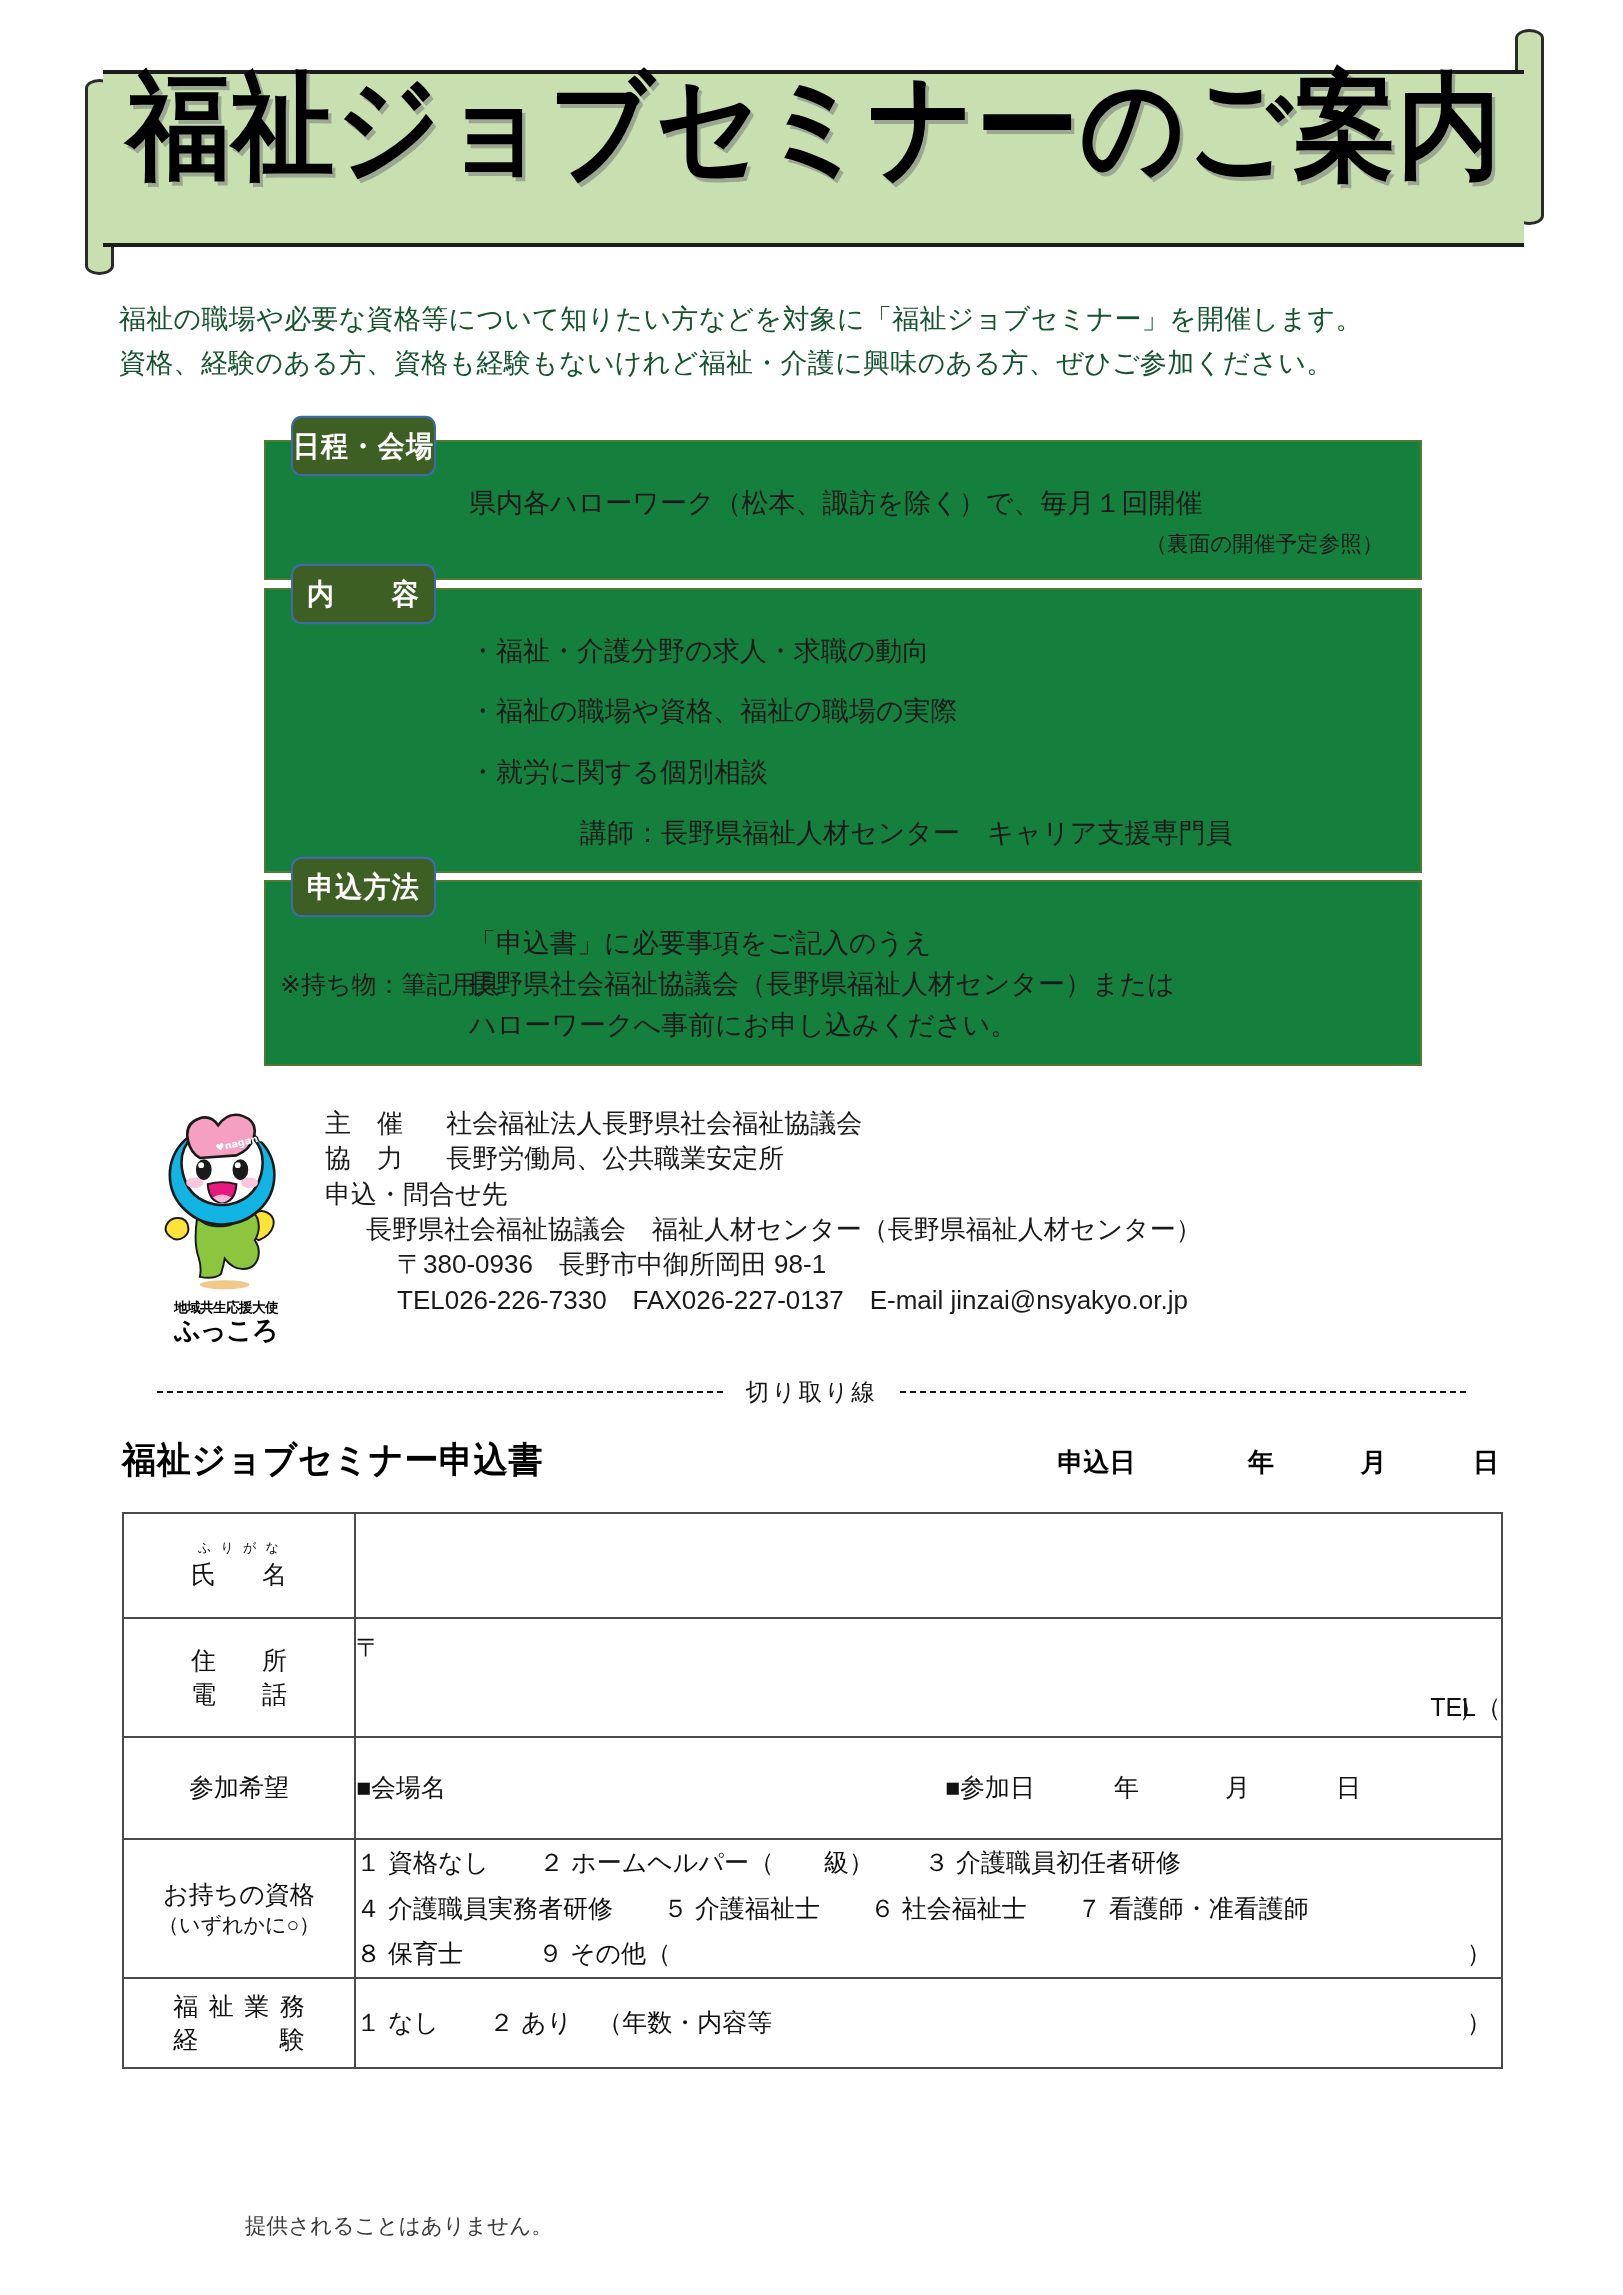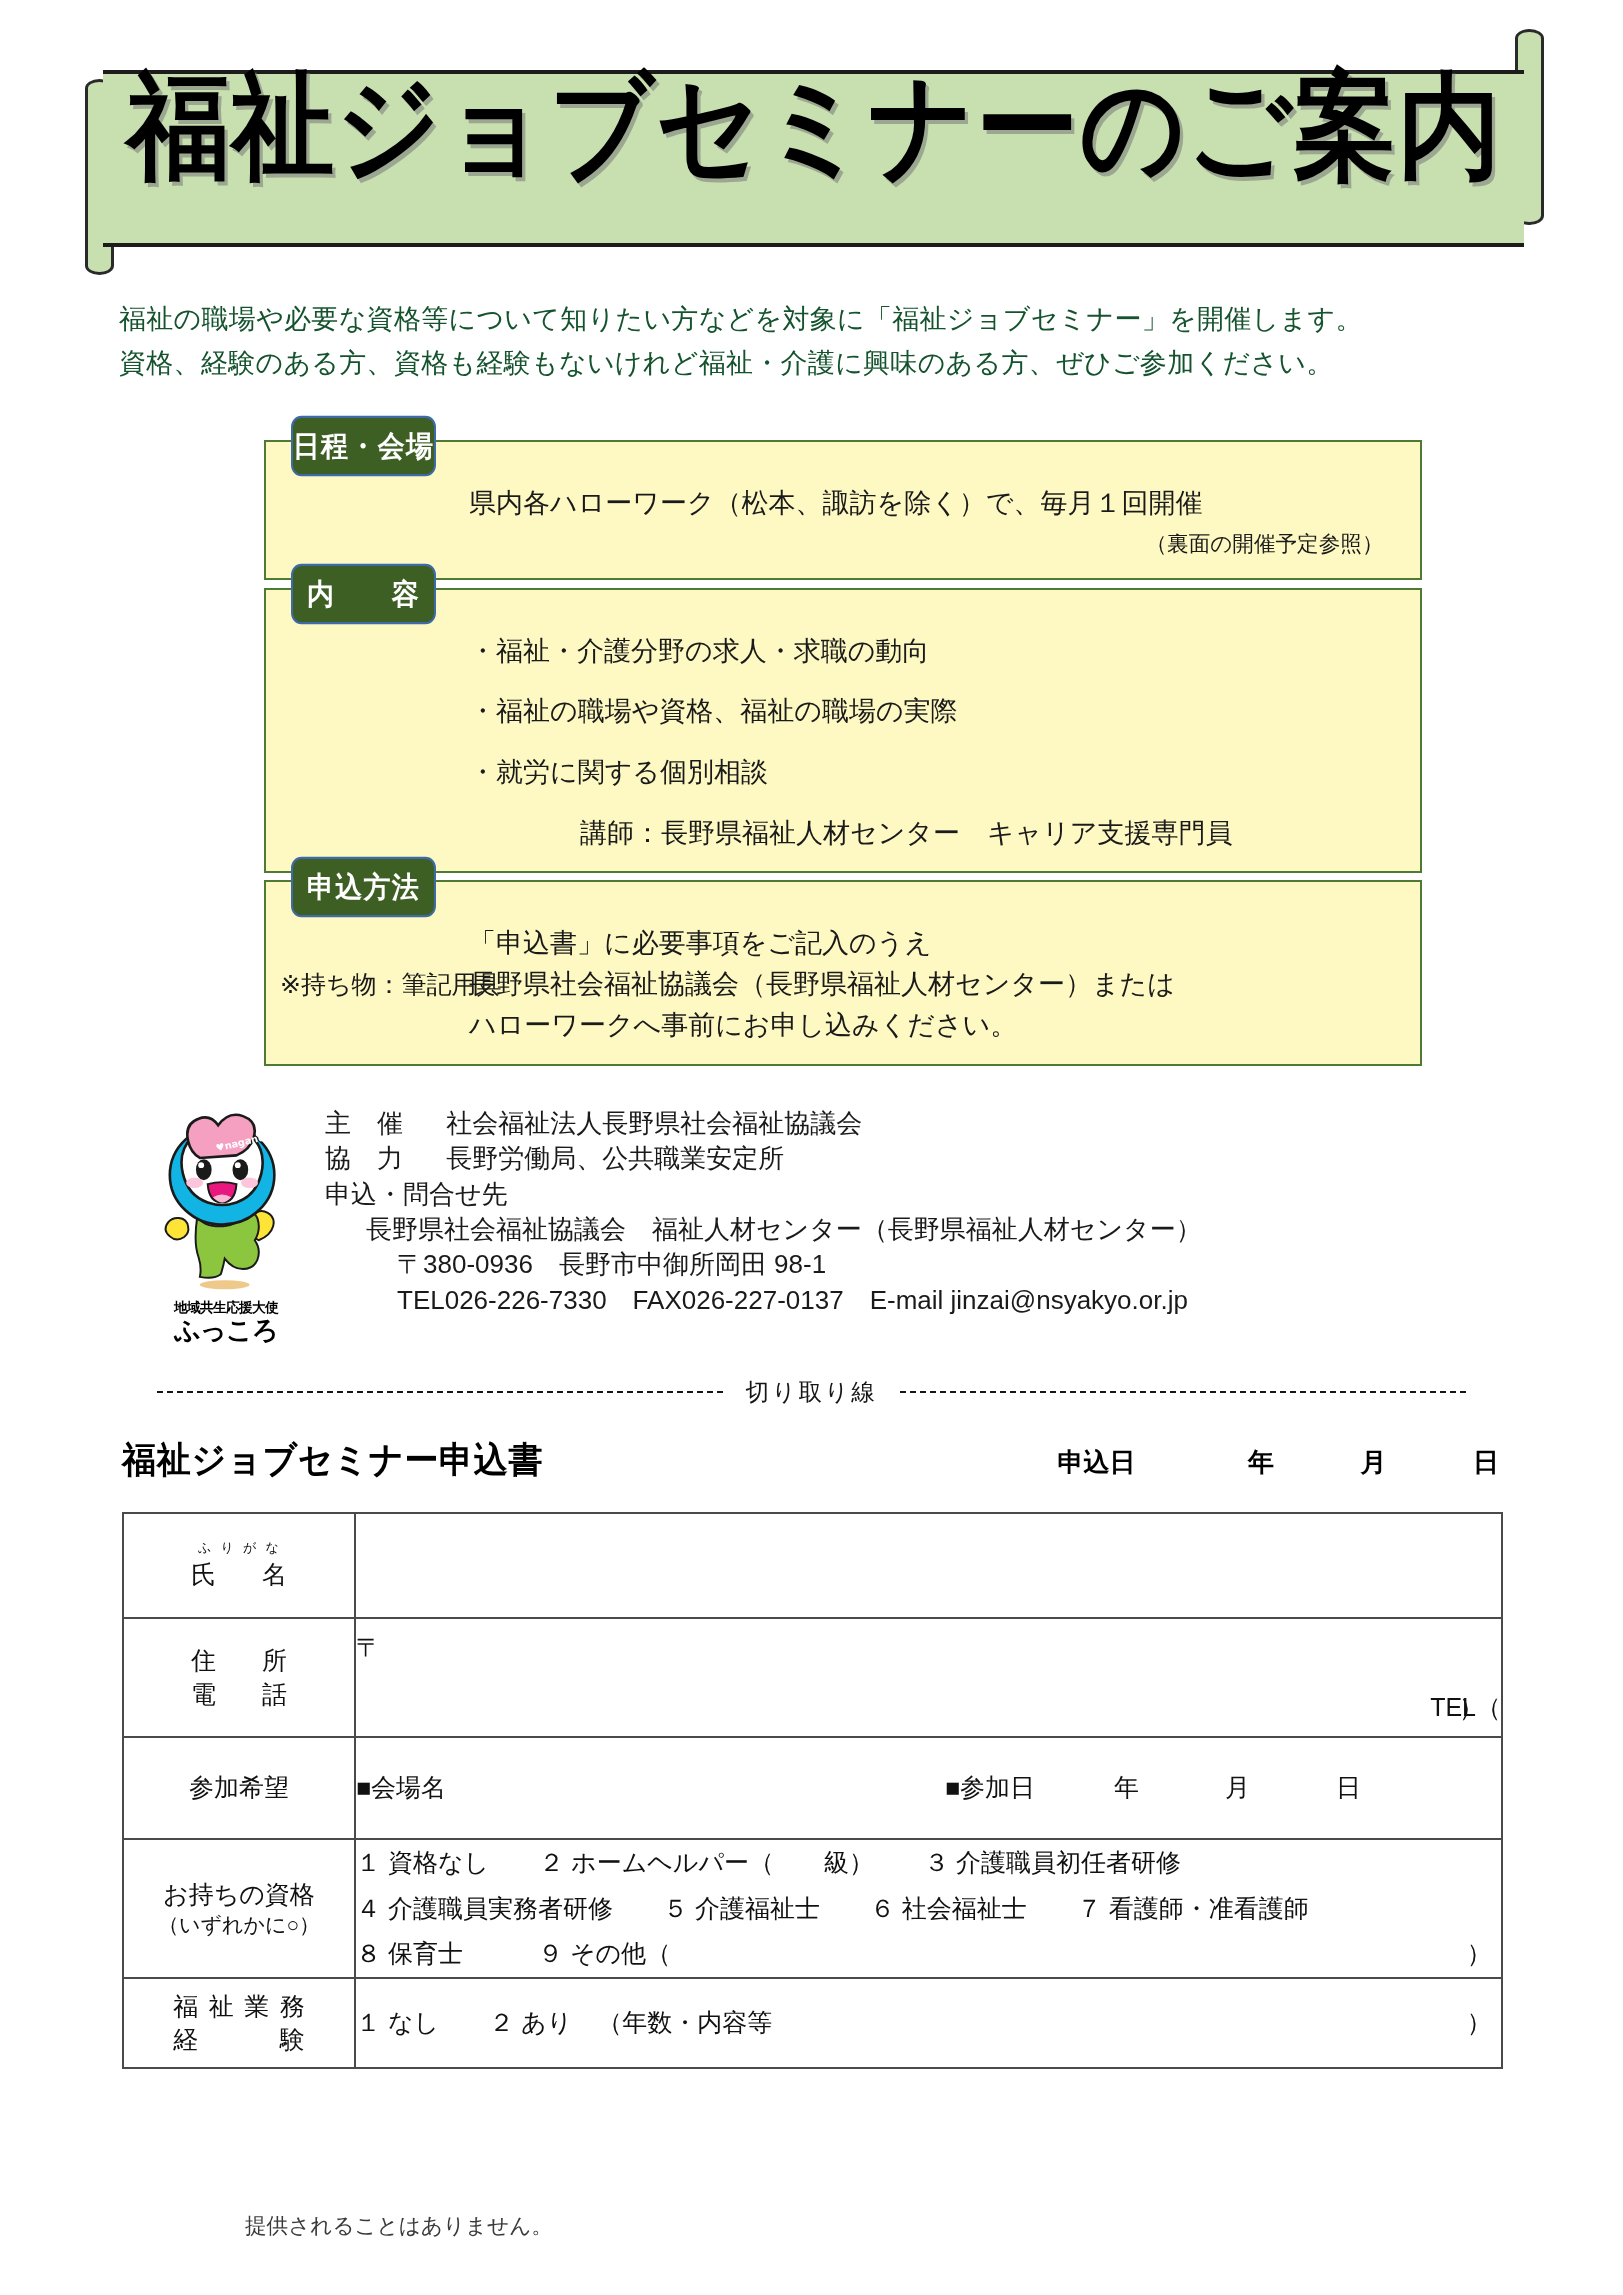--- a/index.html
+++ b/index.html
@@ -80,21 +80,21 @@
     position: absolute;
     left: 264px;
     top: 440px;
     width: 1158px;
   }
   .info-block {
     position: relative;
     border: 2px solid #4f7a34;
     box-sizing: border-box;
     margin-bottom: 7.9px;
-    background: #fef9c3;
+    background: #15803d;
   }
   .info-badge {
     position: absolute;
     left: 25px;
     top: -23.6px;
     width: 145px;
     height: 56px;
     background: #3d5f24;
     border: 2px solid #3f6aa8;
     border-radius: 10.5px;

